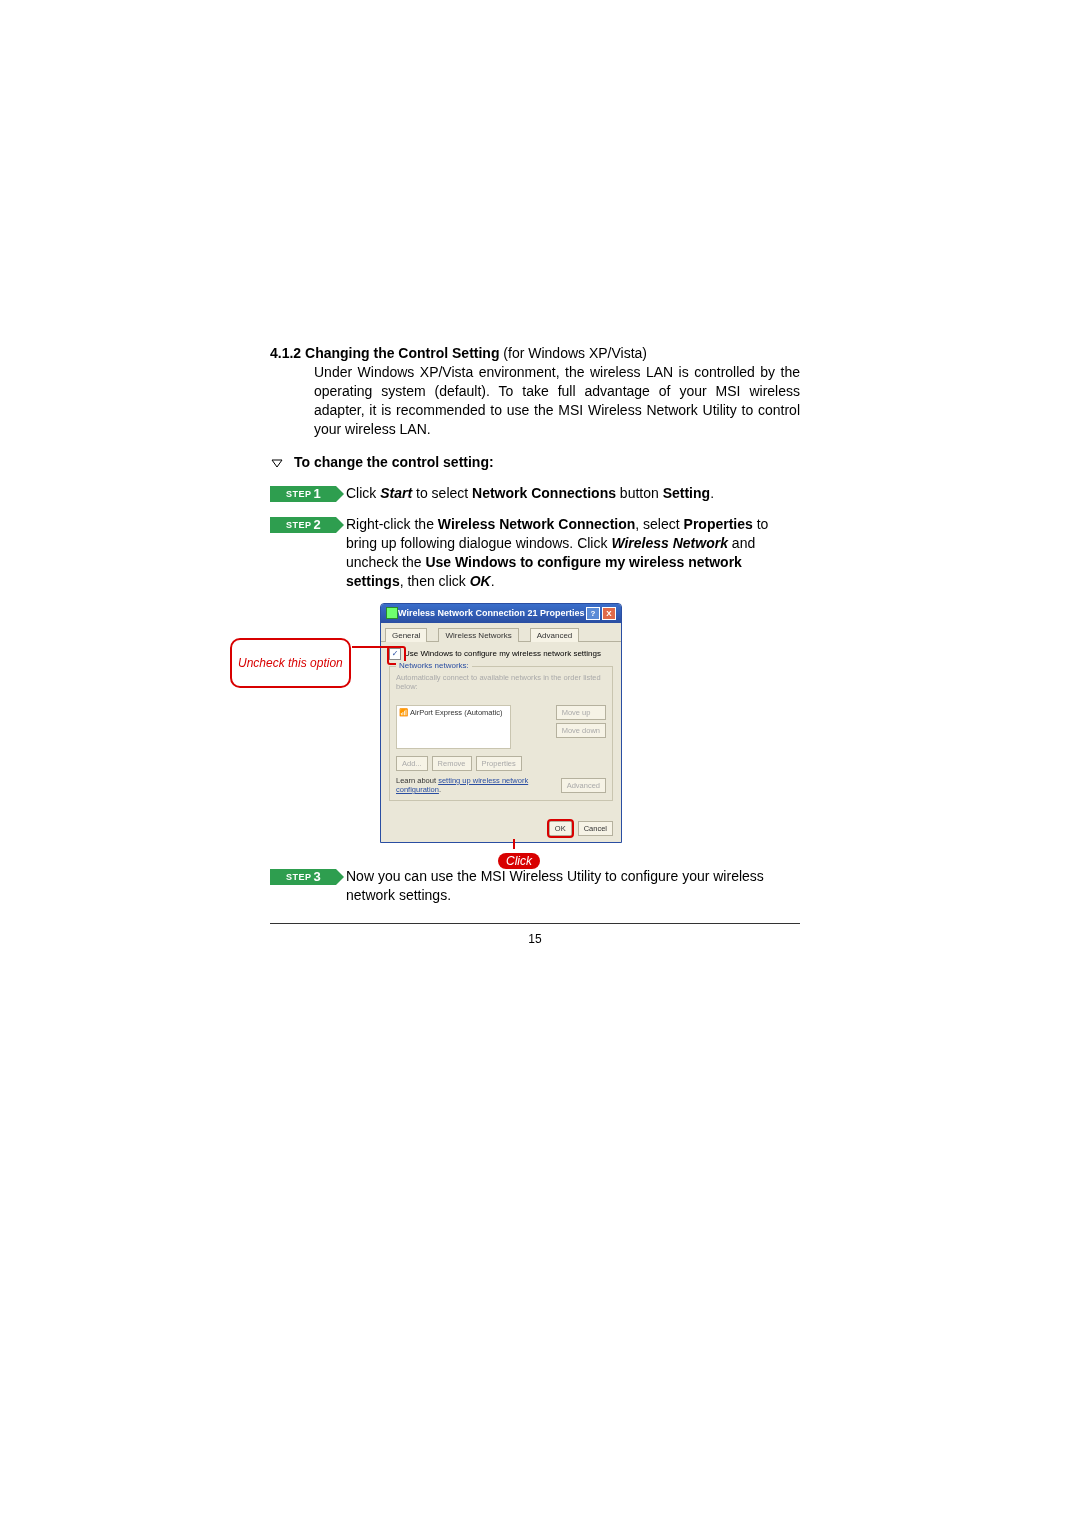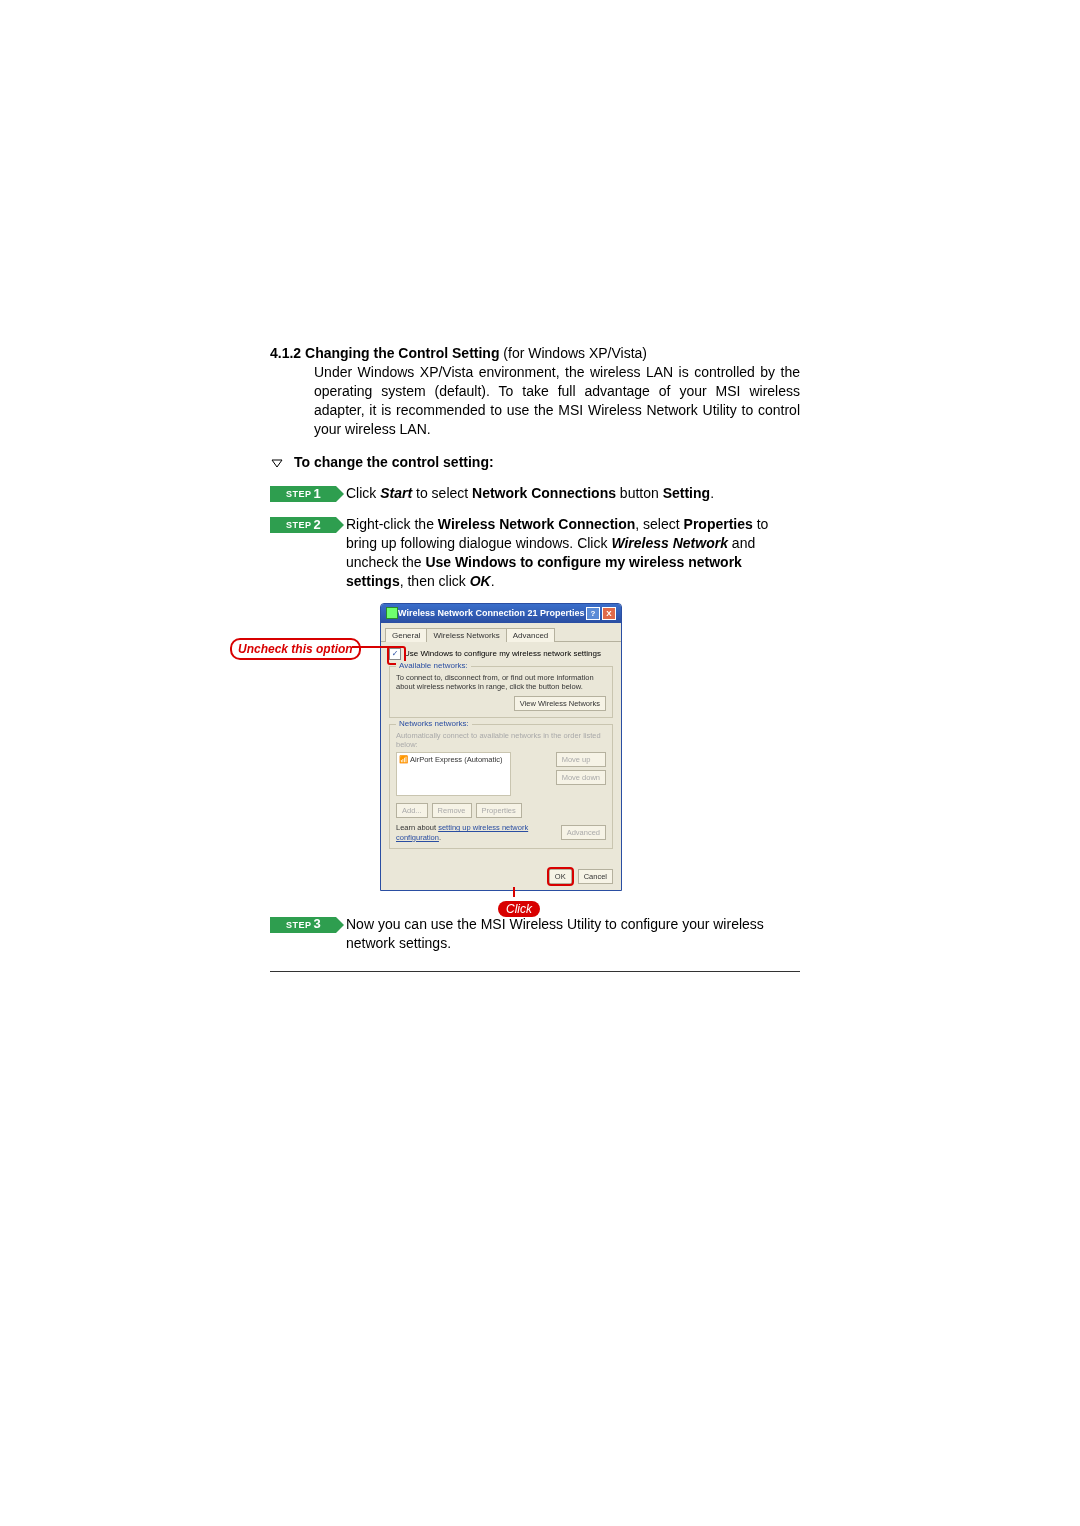--- a/index.html
+++ b/index.html
@@ -100,24 +100,24 @@
     width: 370px;
     margin: 8px 0 18px 110px;
   }
   .callout-uncheck {
     position: absolute;
     left: -150px;
     top: 35px;
     border: 2px solid #d80000;
     border-radius: 10px;
     color: #d80000;
-    font-weight: bold;
+    font-weight: normal;
     font-style: italic;
     font-size: 12px;
-    padding: 2px 6px;
+    padding: 16px 6px;
     background: #fff;
     white-space: nowrap;
   }
   .callout-line {
     position: absolute;
     left: -28px;
     top: 43px;
     width: 43px;
     height: 2px;
     background: #d80000;
@@ -148,21 +148,21 @@
   .title-btns .tbtn {
     width:12px; height:11px; border:1px solid #fff;
     display:flex; align-items:center; justify-content:center;
     font-size:8px; color:#fff;
   }
   .tbtn.help { background:#5b8bd6; }
   .tbtn.close { background:#e06a4a; }
   .tabs-row {
     display:flex;
     padding: 4px 4px 0 4px;
-    gap:0;
+    gap:12px;
     font-size:8px;
     border-bottom:1px solid #b5b19e;
   }
   .tab {
     border:1px solid #b5b19e;
     border-bottom:none;
     background:#eae7d8;
     padding:2px 6px;
     margin-right:-1px;
     position:relative;
@@ -329,32 +329,25 @@
       </div>
       <div class="dialog-body">
         <div class="check-row">
           <span class="check-box">
             <span class="check-highlight"></span>
             <span>✓</span>
           </span>
           <span>Use Windows to configure my wireless network settings</span>
         </div>
 
-        <div class="fieldset">
-          <div class="legend">Available networks:</div>
-          <div class="fs-text">To connect to, disconnect from, or find out more information about wireless networks in range, click the button below.</div>
-          <div style="text-align:right; margin-top:4px;">
-            <span class="btn-win">View Wireless Networks</span>
-          </div>
-        </div>
 
         <div class="fieldset">
           <div class="legend">Networks networks:</div>
           <div class="fs-text" style="color:#aaa;">Automatically connect to available networks in the order listed below:</div>
-          <div class="row-flex" style="margin-top:3px;gap:41px;">
+          <div class="row-flex" style="margin-top:13px;gap:41px;">
             <div class="listbox" style="flex:1;">
               <span>📶 </span><span>AirPort Express (Automatic)</span>
             </div>
             <div class="stack-right">
               <span class="btn-win disabled">Move up</span>
               <span class="btn-win disabled">Move down</span>
             </div>
           </div>
           <div class="btn-group" style="margin-top:3px;">
             <span class="btn-win disabled">Add...</span>
@@ -381,13 +374,14 @@
 
   <div class="step-row" style="margin-top:24px;">
     <div class="step-badge">
       <span>STEP</span>
         <span class="num">3</span>
     </div>
     <div class="step-text"><span>Now you can use the MSI Wireless Utility to configure your wireless network settings.</span></div>
   </div>
 
   <div class="hr-bottom"></div>
+  <div class="page-num">15</div>
 </div>
 
 </body></html>

